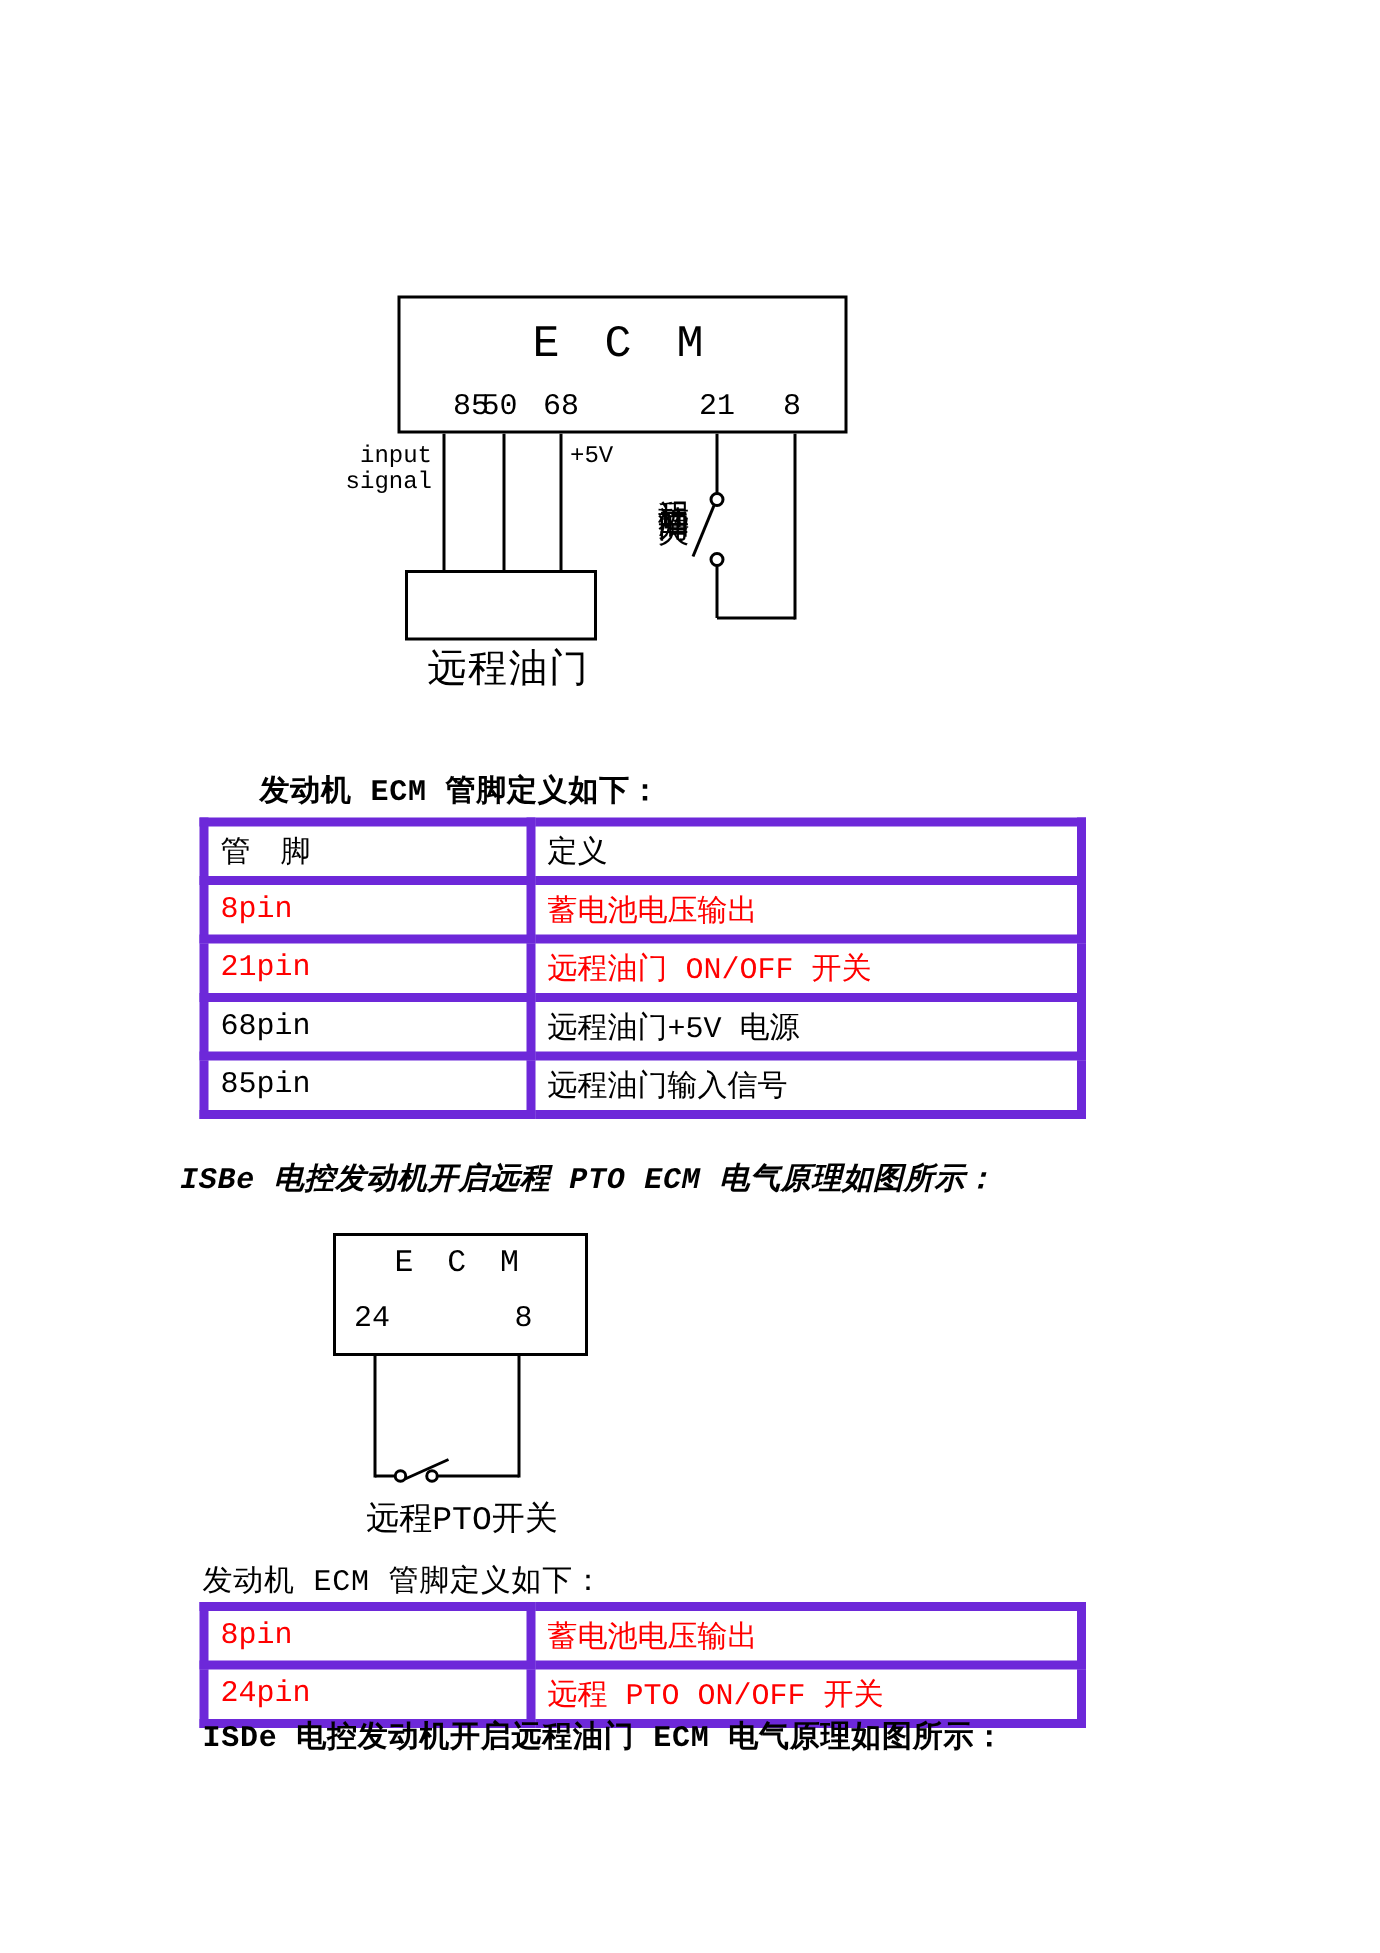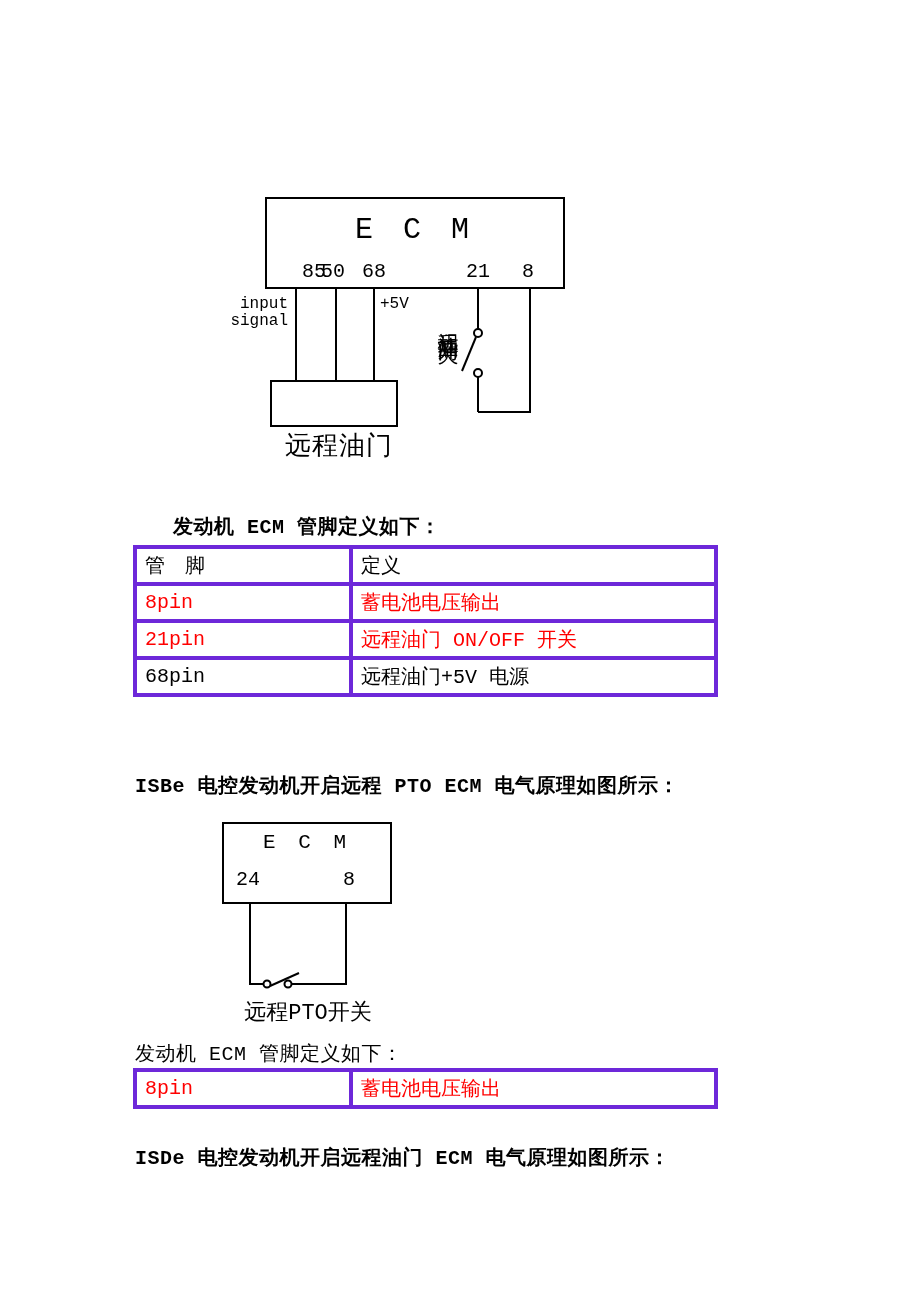--- a/index.html
+++ b/index.html
@@ -33,21 +33,21 @@
   }
   
   table.pintable{
     position:absolute;
     border-collapse:collapse;
     table-layout:fixed;
     width:549px;
     font-size:20px;
   }
   table.pintable td{
-    border:4px solid #6d28d9;
+    border:6px solid #6d28d9;
     height:33px;
     padding:0 4px 0 8px;
     vertical-align:middle;
     overflow:hidden;
     white-space:nowrap;
   }
   td.c1{width:200px;}
   td.c2{width:349px;}
   tr.red td{color:var(--accent-red,#ff0000);}
   svg.wires{position:absolute;left:0;top:0;pointer-events:none;}
@@ -114,37 +114,45 @@
       <td class="c2">蓄电池电压输出</td>
     </tr>
     <tr class="red">
       <td class="c1">21pin</td>
       <td class="c2">远程油门 ON/OFF 开关</td>
     </tr>
     <tr>
       <td class="c1">68pin</td>
       <td class="c2">远程油门+5V 电源</td>
     </tr>
+    <tr>
+      <td class="c1">85pin</td>
+      <td class="c2">远程油门输入信号</td>
+    </tr>
   </tbody>
     </table>
 
-  <div class="abs heading" style="left:135px;top:772px;">ISBe 电控发动机开启远程 PTO ECM 电气原理如图所示：</div>
+  <div class="abs heading" style="left:120px;top:772px;font-style:italic;">ISBe 电控发动机开启远程 PTO ECM 电气原理如图所示：</div>
 
   <div class="dbox" style="left:222px;top:822px;width:166px;height:78px;"></div>
   <div class="abs ecm-label-sm" style="left:222px;top:831px;width:170px;">E C M</div>
   <div class="abs pin" style="left:236px;top:868px;">24</div>
   <div class="abs pin" style="left:343px;top:868px;">8</div>
   <div class="abs boxcaption-sm" style="left:240px;top:997px;width:136px;">远程PTO开关</div>
 
   <div class="abs subheading" style="left:135px;top:1040px;">发动机 ECM 管脚定义如下：</div>
 
   <table class="pintable" style="left:133px;top:1068px;">
     <tbody>
         <tr class="red">
       <td class="c1">8pin</td>
       <td class="c2">蓄电池电压输出</td>
     </tr>
+    <tr class="red">
+      <td class="c1">24pin</td>
+      <td class="c2">远程 PTO ON/OFF 开关</td>
+    </tr>
   </tbody>
     </table>
 
   <div class="abs heading" style="left:135px;top:1144px;">ISDe 电控发动机开启远程油门 ECM 电气原理如图所示：</div>
 
 </div>
 
 </body></html>

